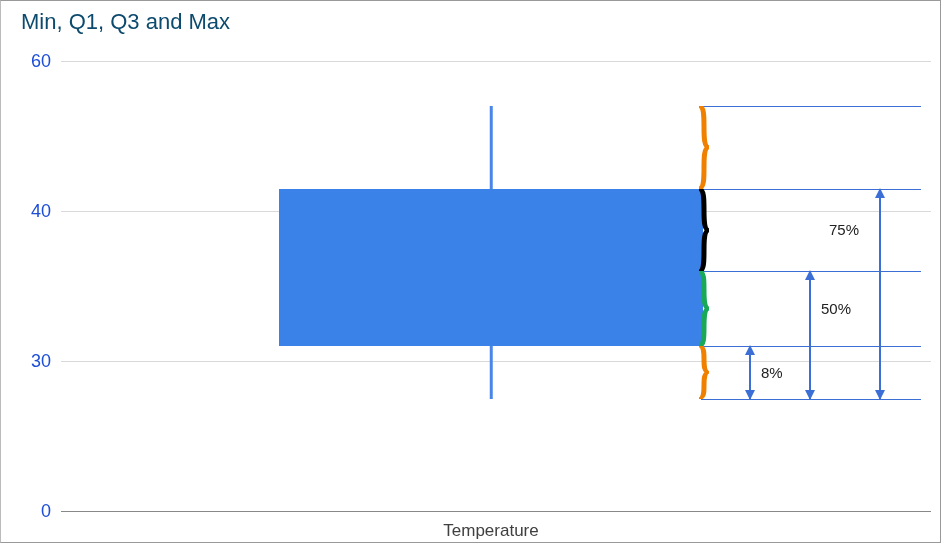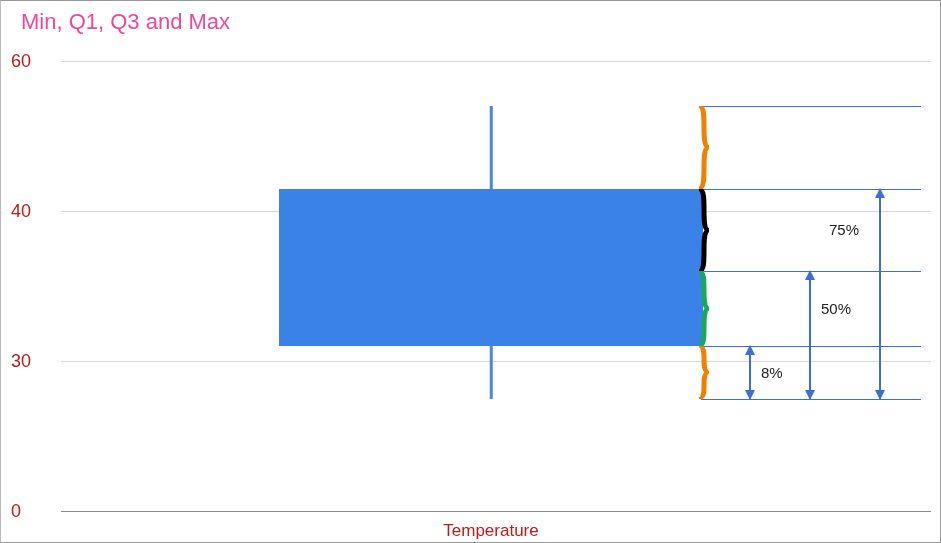--- a/index.html
+++ b/index.html
@@ -20,21 +20,21 @@
     height: 543px;
     border: 1px solid #999;
     border-left: 0.5px solid #bbb;
   }
 
   .title {
     position: absolute;
     top: 8px;
     left: 20px;
     font-size: 22px;
-    color: #ec4899;
+    color: #0c4a6e;
   }
 
   
   .plot {
     position: absolute;
     left: 60px;
     top: 60px;
     width: 630px;   
     height: 450px;  
   }
@@ -45,37 +45,38 @@
     left: 0;
     width: 870px; 
     height: 1px;
     background: #d9d9d9;
   }
 
   .tick-label {
     position: absolute;
     right: 640px; 
     width: 40px;
+    text-align: right;
     font-size: 18px;
-    color: #b91c1c;
+    color: #1d4ed8;
     transform: translateY(-50%);
   }
 
   .xaxis-line {
     position: absolute;
     left: 0;
     width: 870px;
     height: 0;
     border-top: 1.5px solid #888;
   }
 
   .xlabel {
     position: absolute;
     font-size: 17px;
-    color: #b91c1c;
+    color: #404040;
     transform: translateX(-50%);
   }
 
   
   .whisker {
     position: absolute;
     width: 2.5px;
     background: #4a86e8;
     transform: translateX(-50%);
   }

